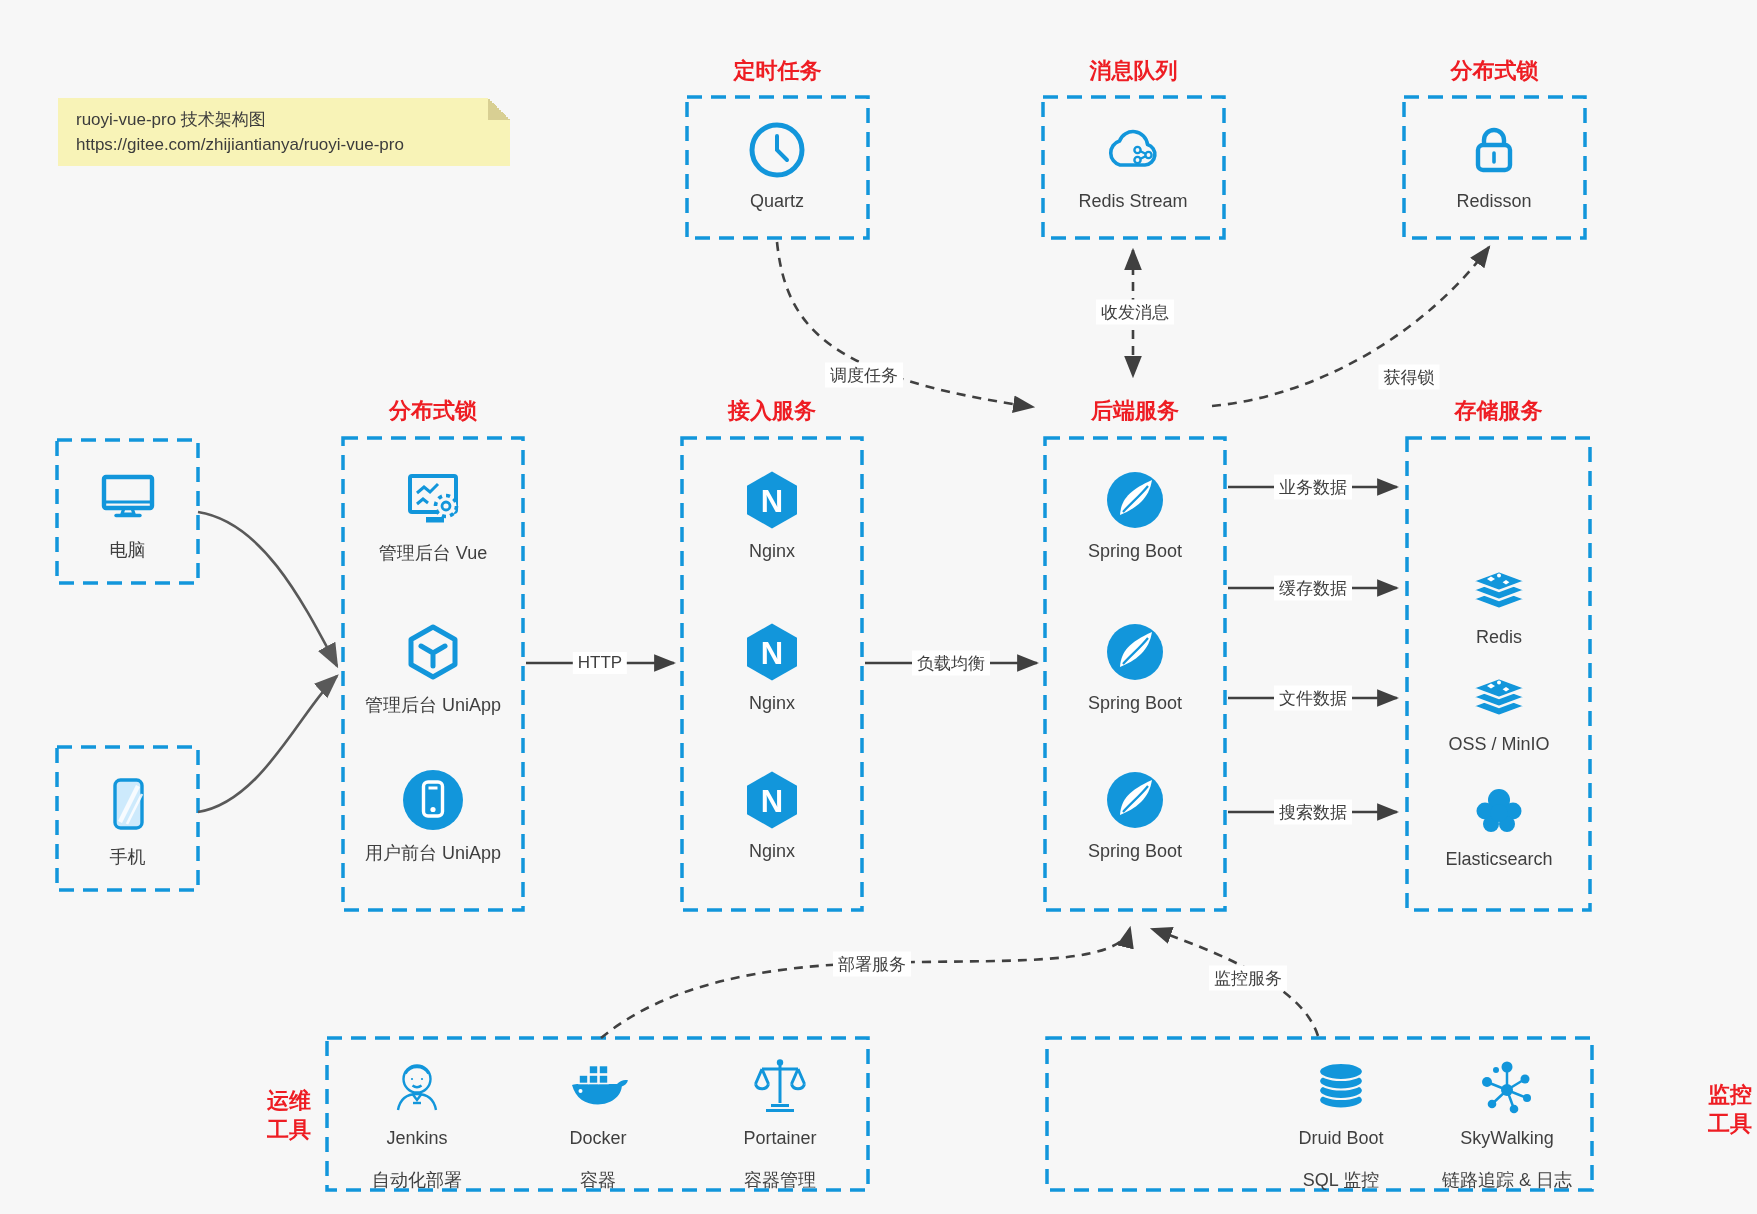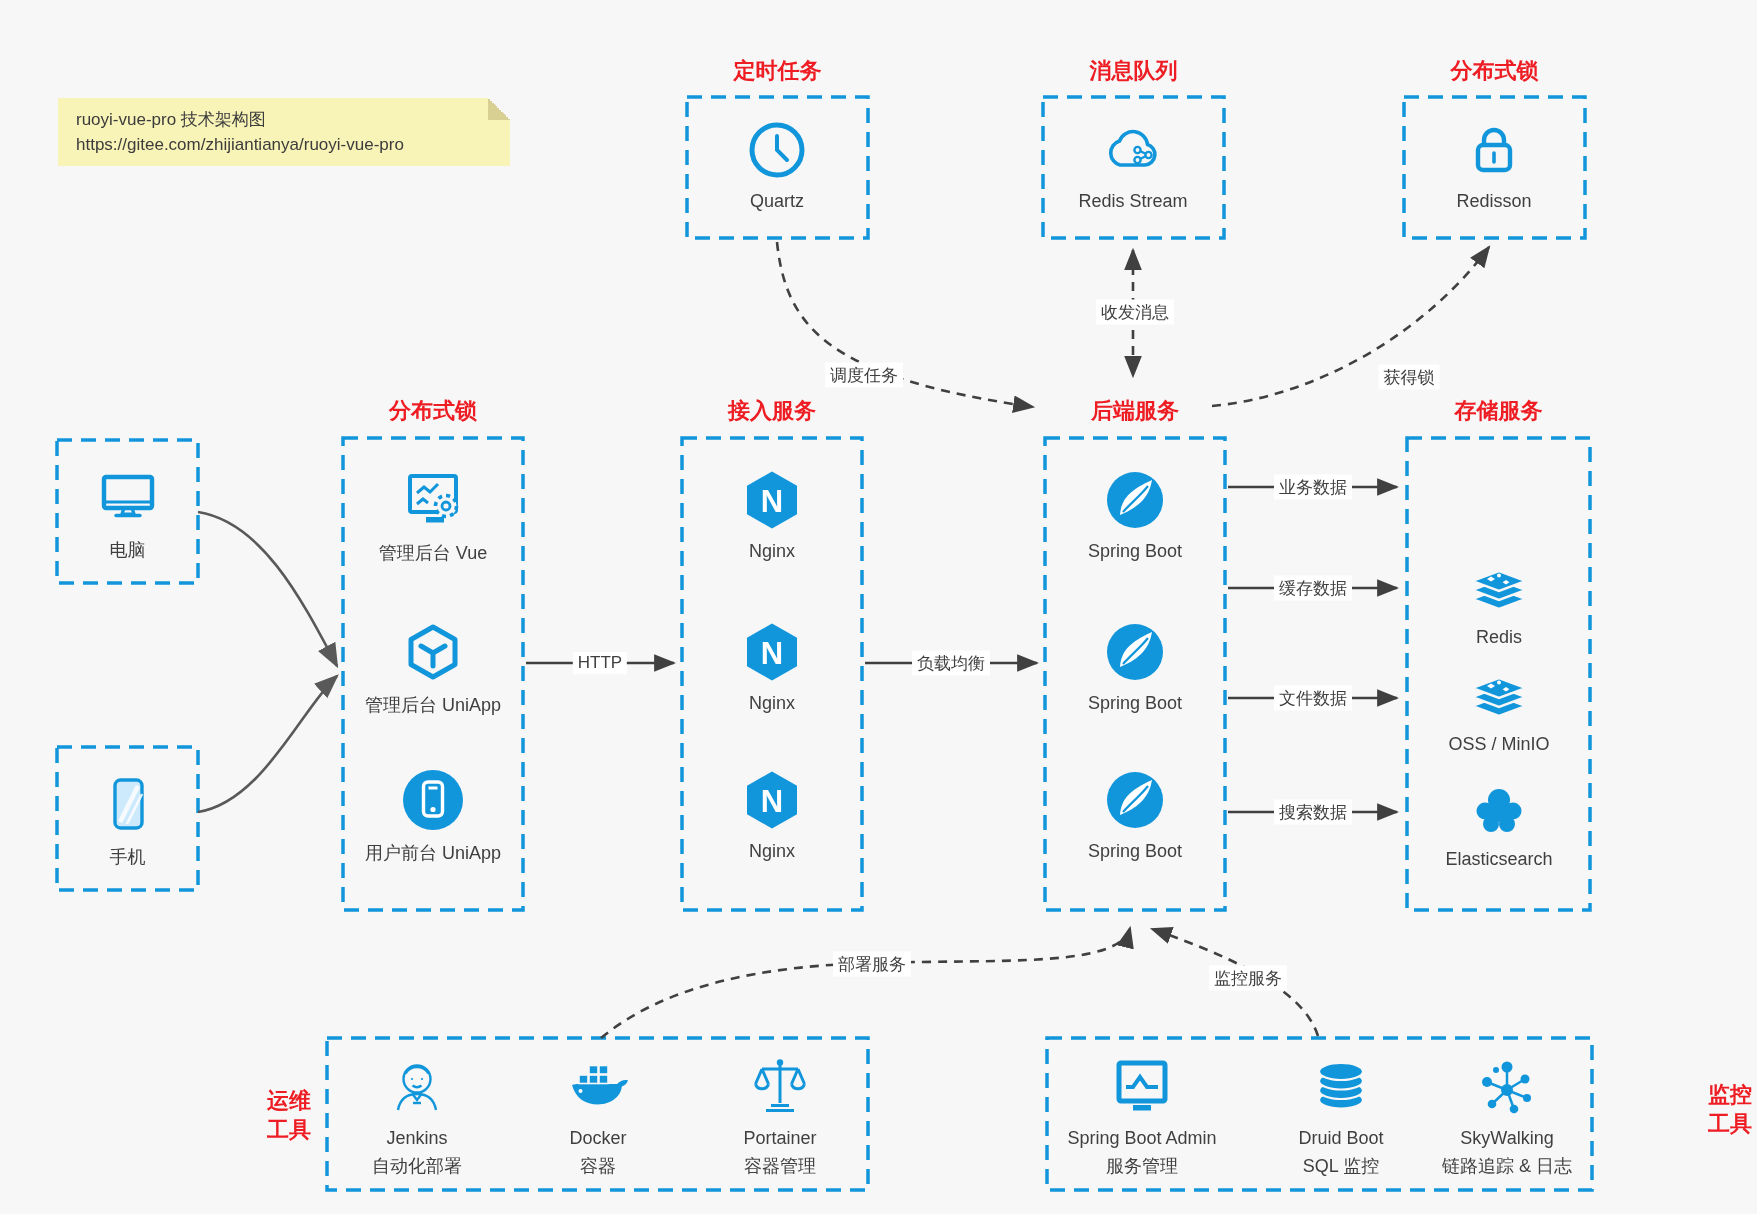--- a/index.html
+++ b/index.html
@@ -7,21 +7,21 @@
   #edges{position:absolute;left:0;top:0;}
   .note{position:absolute;left:58px;top:98px;width:452px;height:68px;background:#f8f3b7;color:#3c3c3c;
         font-size:17px;line-height:25px;padding:9px 0 0 18px;box-sizing:border-box;}
   .note-fold{position:absolute;right:0;top:0;width:22px;height:22px;
         background:linear-gradient(225deg,#f7f7f7 50%,#d8cf93 50%);}
   .col-title{position:absolute;color:#ee1d23;font-weight:bold;font-size:22px;text-align:center;white-space:nowrap;}
   .node{position:absolute;display:flex;flex-direction:column;align-items:center;}
   .node .icon{width:66px;height:66px;}
   .node .icon svg{width:100%;height:100%;display:block;}
   .node .label{font-size:18px;color:#3f3f3f;margin-top:8px;white-space:nowrap;text-align:center;}
-  .node .label2{font-size:18px;color:#3f3f3f;margin-top:5px;white-space:nowrap;text-align:center;}
+  .node .label2{font-size:18px;color:#3f3f3f;margin-top:19px;white-space:nowrap;text-align:center;}
   .edge-label{position:absolute;transform:translate(-50%,-50%);background:#ffffff;padding:1px 5px;
         font-size:17px;color:#3f3f3f;white-space:nowrap;}
   .side-title{position:absolute;color:#ee1d23;font-weight:bold;font-size:22px;line-height:29px;
         text-align:center;white-space:nowrap;}
 </style>
 </head>
 <body>
 
 <div id="canvas">
 
@@ -336,31 +336,20 @@
           <path d="M15 15 L8.5 30 M15 15 L21.5 30 M8.5 30 A6.8 6.8 0 0 0 21.5 30"></path>
           <path d="M51 15 L44.5 30 M51 15 L57.5 30 M44.5 30 A6.8 6.8 0 0 0 57.5 30"></path>
           <line x1="24" y1="51.5" x2="42" y2="51.5"></line>
           <line x1="19" y1="56.5" x2="47" y2="56.5"></line>
         </svg>
       </span>
     <div class="label">Portainer</div>
     <div class="label2">容器管理</div>
   </div>
 
-  <div class="node" style="left:1057px;top:1054px;width:170px;">
-    <span class="icon">
-        <svg viewBox="0 0 66 66">
-          <rect x="10" y="9" width="46" height="38" rx="2" fill="none" stroke="#1296db" stroke-width="5"></rect>
-          <path d="M17 33 H24 L31 23 L38 33 H49" fill="none" stroke="#1296db" stroke-width="4"></path>
-          <rect x="24" y="51" width="18" height="5.5" fill="#1296db"></rect>
-        </svg>
-      </span>
-    <div class="label">Spring Boot Admin</div>
-    <div class="label2">服务管理</div>
-  </div>
   <div class="node" style="left:1256px;top:1054px;width:170px;">
     <span class="icon">
         <svg viewBox="0 0 66 66">
           <g fill="#1296db" stroke="#f7f7f7" stroke-width="2.2">
             <ellipse cx="33" cy="46" rx="22" ry="8.5"></ellipse>
             <ellipse cx="33" cy="36.5" rx="22" ry="8.5"></ellipse>
             <ellipse cx="33" cy="27" rx="22" ry="8.5"></ellipse>
             <ellipse cx="33" cy="17.5" rx="22" ry="8.5"></ellipse>
           </g>
         </svg>

